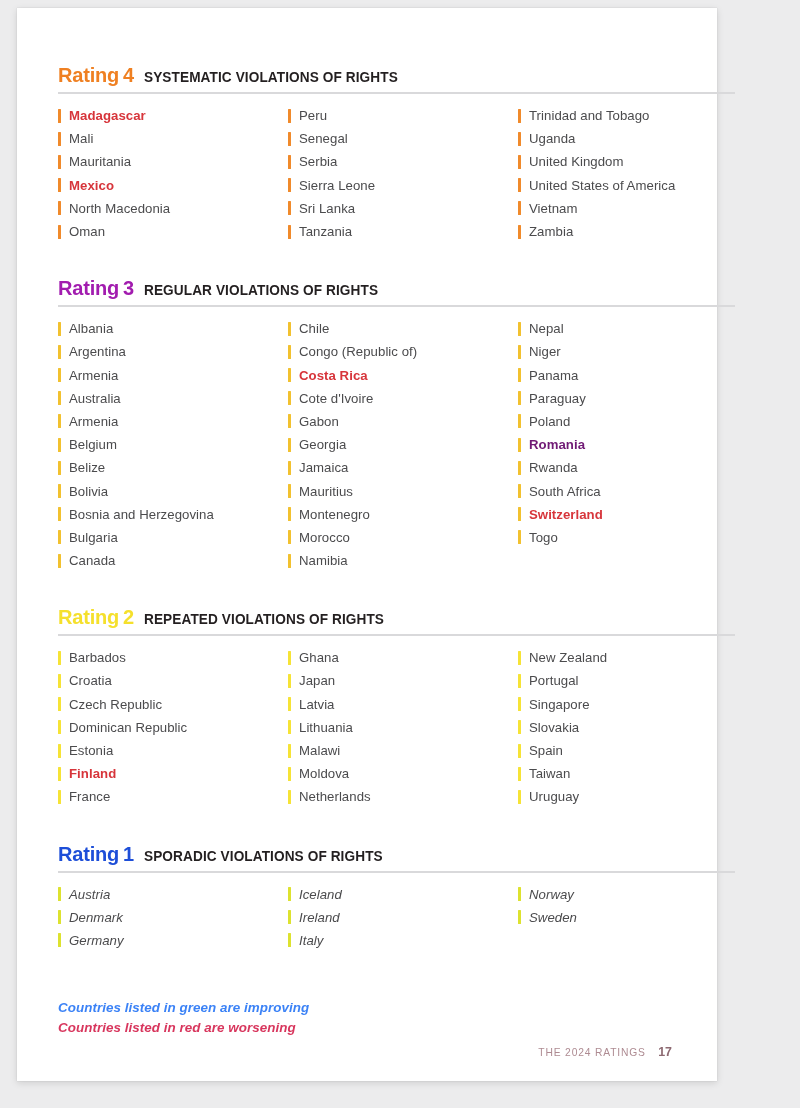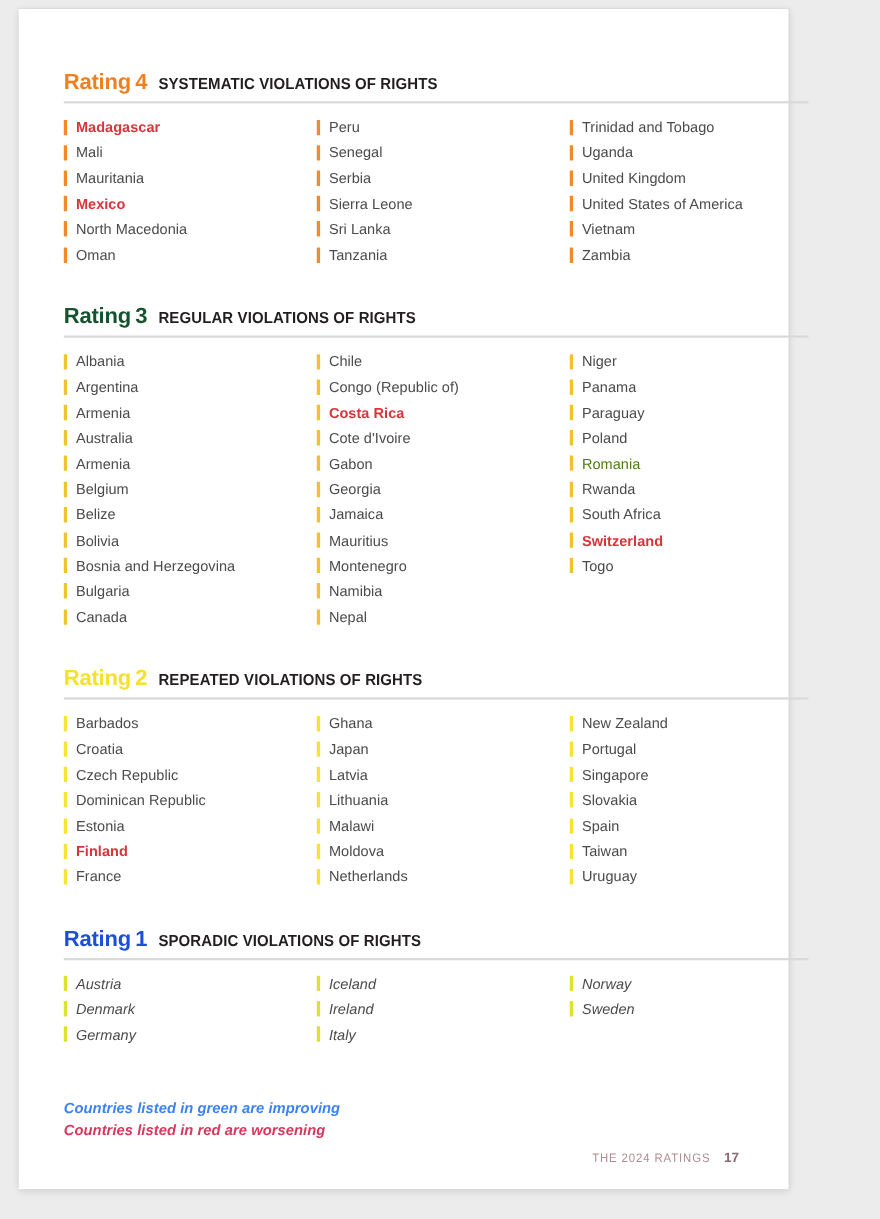--- a/index.html
+++ b/index.html
@@ -75,21 +75,21 @@
   }
   .country .bar {
     display: inline-block;
     width: 3px;
     height: 14px;
     margin-right: 8px;
     flex: 0 0 auto;
     border-radius: 0.5px;
   }
   .country .name { white-space: nowrap; }
-  .country.improving .name { color: #4d7c0f; font-weight: normal; }
+  .country.improving .name { color: #701a75; font-weight: bold; }
   .country.worsening .name { color: #d7353b; font-weight: bold; }
 
   .sec-gap { height: 34px; }
 
   
   .legend { margin-top: 46px; }
   .legend-line {
     font-style: italic;
     font-weight: bold;
     font-size: 13.4px;
@@ -204,21 +204,21 @@
             </div>
             <div class="country">
               <span class="bar" style="background: rgb(240, 138, 43);"></span>
               <span class="name">Zambia</span>
             </div>
           </div>
         </div>
         <div class="sec-gap"></div>
         <div class="section">
           <div class="sec-head">
-            <div class="sec-rating" style="color: #14532d;"><span>Rating</span><span class="num">3</span></div>
+            <div class="sec-rating" style="color: #a21caf;"><span>Rating</span><span class="num">3</span></div>
             <div class="sec-title">REGULAR VIOLATIONS OF RIGHTS</div>
           </div>
           <div class="sec-rule"></div>
           <div class="countries" style="grid-template-rows: repeat(11, 23.2px);">
             <div class="country">
               <span class="bar" style="background: rgb(242, 193, 47);"></span>
               <span class="name">Albania</span>
             </div>
             <div class="country">
               <span class="bar" style="background: rgb(242, 193, 47);"></span>
@@ -288,20 +288,24 @@
               <span class="bar" style="background: rgb(242, 193, 47);"></span>
               <span class="name">Jamaica</span>
             </div>
             <div class="country">
               <span class="bar" style="background: rgb(242, 193, 47);"></span>
               <span class="name">Mauritius</span>
             </div>
             <div class="country">
               <span class="bar" style="background: rgb(242, 193, 47);"></span>
               <span class="name">Montenegro</span>
+            </div>
+            <div class="country">
+              <span class="bar" style="background: rgb(242, 193, 47);"></span>
+              <span class="name">Morocco</span>
             </div>
             <div class="country">
               <span class="bar" style="background: rgb(242, 193, 47);"></span>
               <span class="name">Namibia</span>
             </div>
             <div class="country">
               <span class="bar" style="background: rgb(242, 193, 47);"></span>
               <span class="name">Nepal</span>
             </div>
             <div class="country">

